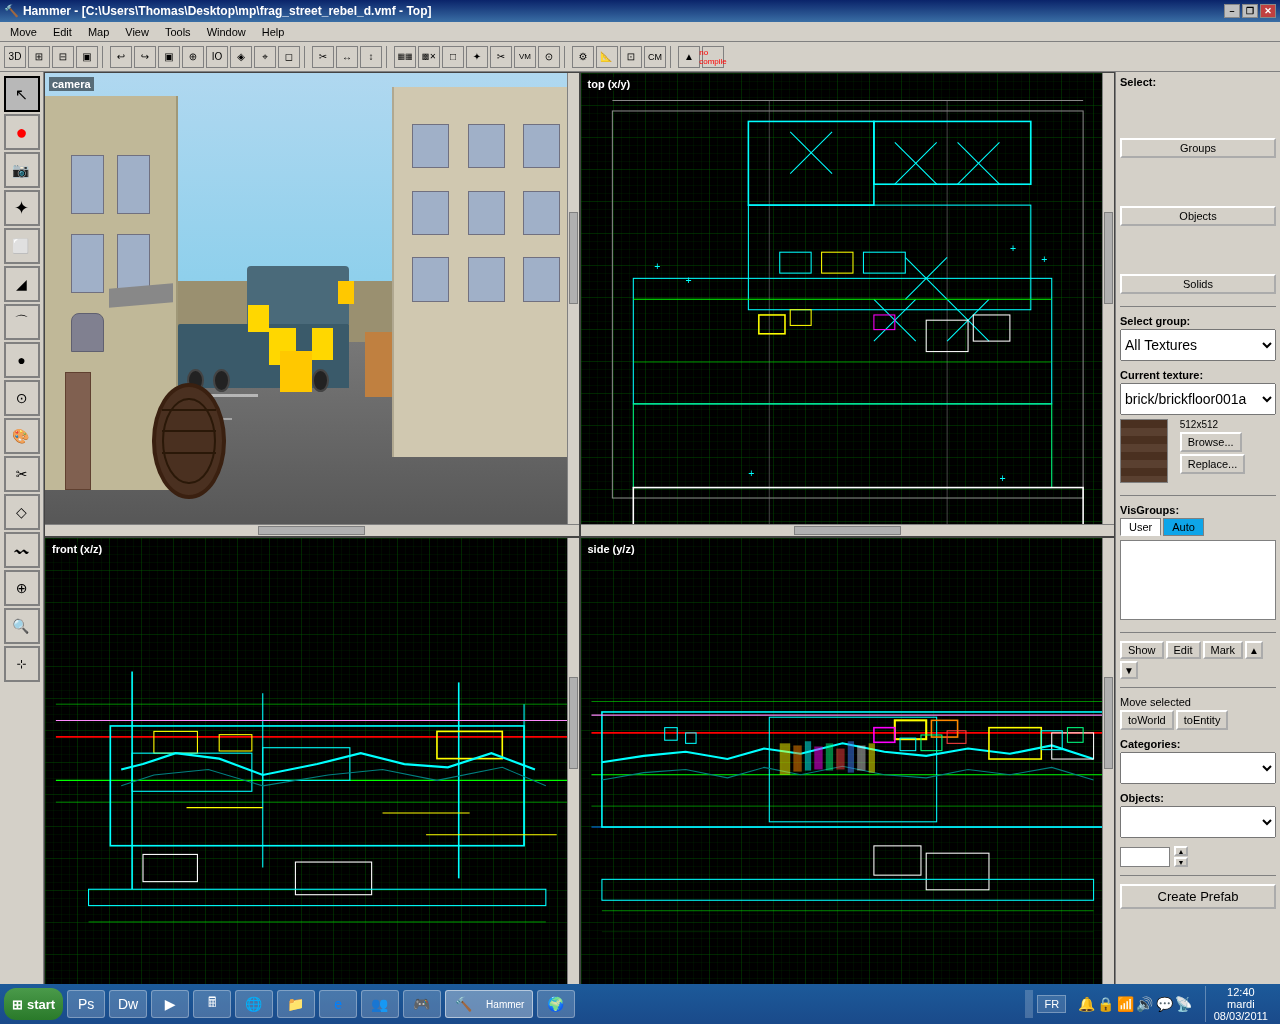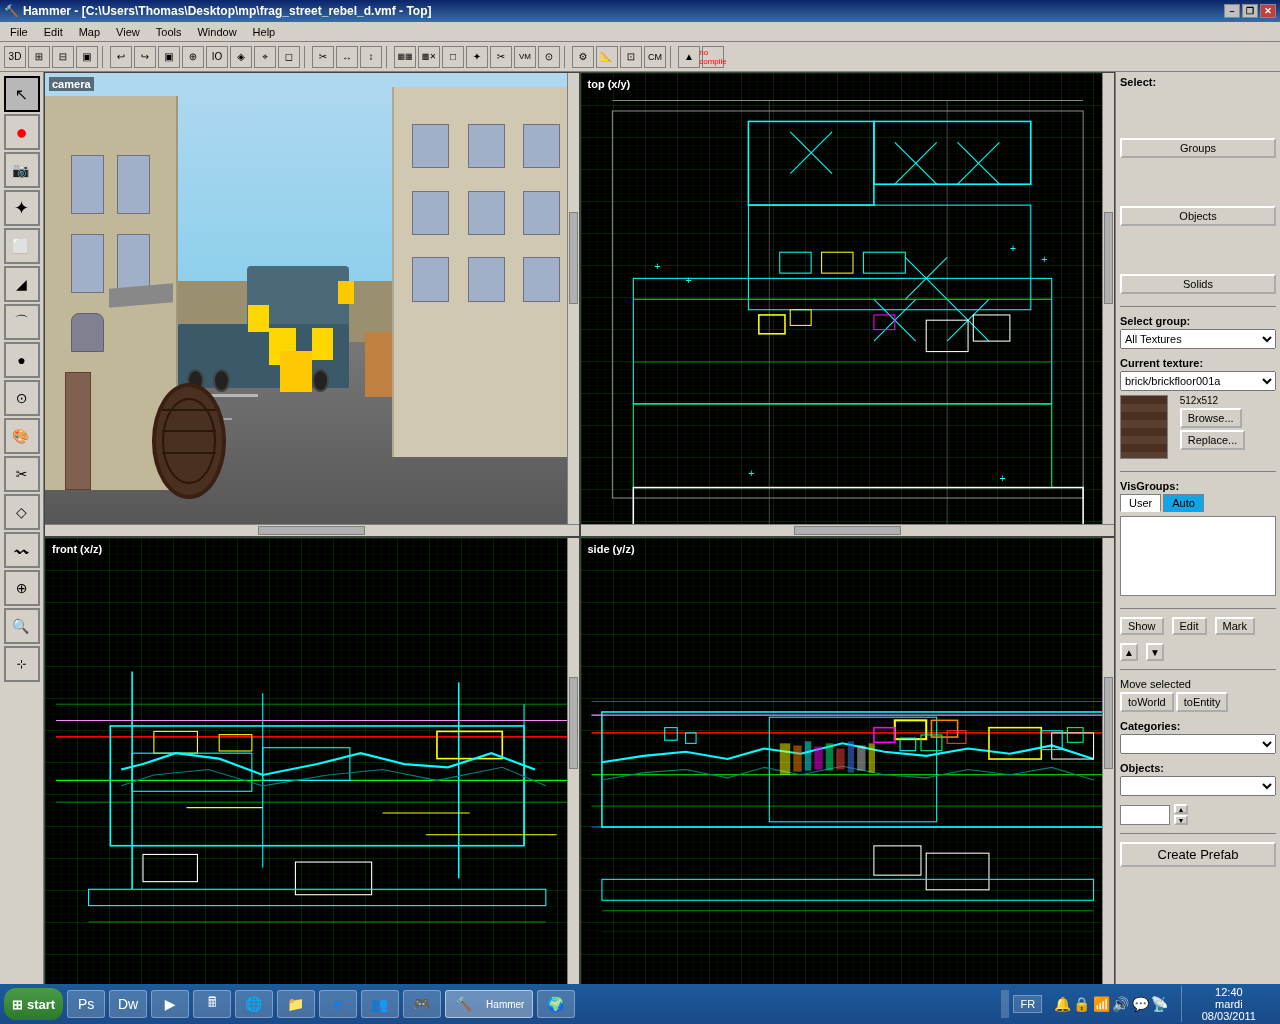--- a/index.html
+++ b/index.html
@@ -222,22 +222,22 @@
       cursor: pointer;
       font-size: 11px;
       text-align: center;
       margin-top: 48px;
     }
     .panel-section {
       margin-bottom: 4px;
     }
     .panel-select {
       width: 100%;
-      font-size: 11px;
-      height: 20px;
+      font-size: 14px;
+      height: 32px;
     }
     .texture-preview {
       width: 64px; height: 64px;
       background: #5a4a3a;
       background-image: repeating-linear-gradient(
         45deg,
         #4a3a2a 0px, #4a3a2a 4px,
         #5a4a3a 4px, #5a4a3a 8px
       );
       border: 1px solid #808080;
@@ -270,21 +270,21 @@
       border-bottom: 1px solid #fff;
     }
     .vis-area {
       width: 100%;
       height: 80px;
       background: #fff;
       border: 1px solid #808080;
     }
     .vis-group-buttons {
       display: flex;
-      gap: 8px;
+      gap: 2px;
       flex-wrap: wrap;
     }
     .vis-small-btn {
       padding: 1px 6px;
       background: #d4d0c8;
       border: 2px outset #fff;
       cursor: pointer;
       font-size: 11px;
     }
     .move-selected { font-size: 11px; margin-bottom: 2px; }
@@ -405,21 +405,21 @@
     }
     .tray-icon {
       font-size: 14px;
       color: white;
       cursor: pointer;
     }
     .clock {
       color: white;
       font-size: 11px;
       text-align: center;
-      padding: 0 20px;
+      padding: 0 8px;
       border-left: 1px solid rgba(255,255,255,0.3);
     }
 
     
     .map-svg {
       position: absolute;
       top: 0; left: 0;
       width: 100%; height: 100%;
     }
 
@@ -438,21 +438,21 @@
     <span>Hammer - [C:\Users\Thomas\Desktop\mp\frag_street_rebel_d.vmf - Top]</span>
   </div>
   <div id="titlebar-controls">
     <div class="title-btn">–</div>
     <div class="title-btn">❐</div>
     <div class="title-btn close">✕</div>
   </div>
 </div>
 
 <div id="menubar">
-  <div class="menu-item">File</div>
+  <div class="menu-item">Move</div>
   <div class="menu-item">Edit</div>
   <div class="menu-item">Map</div>
   <div class="menu-item">View</div>
   <div class="menu-item">Tools</div>
   <div class="menu-item">Window</div>
   <div class="menu-item">Help</div>
 </div>
 
 <div id="toolbar">
   <div class="tb-btn" title="3D">3D</div>

